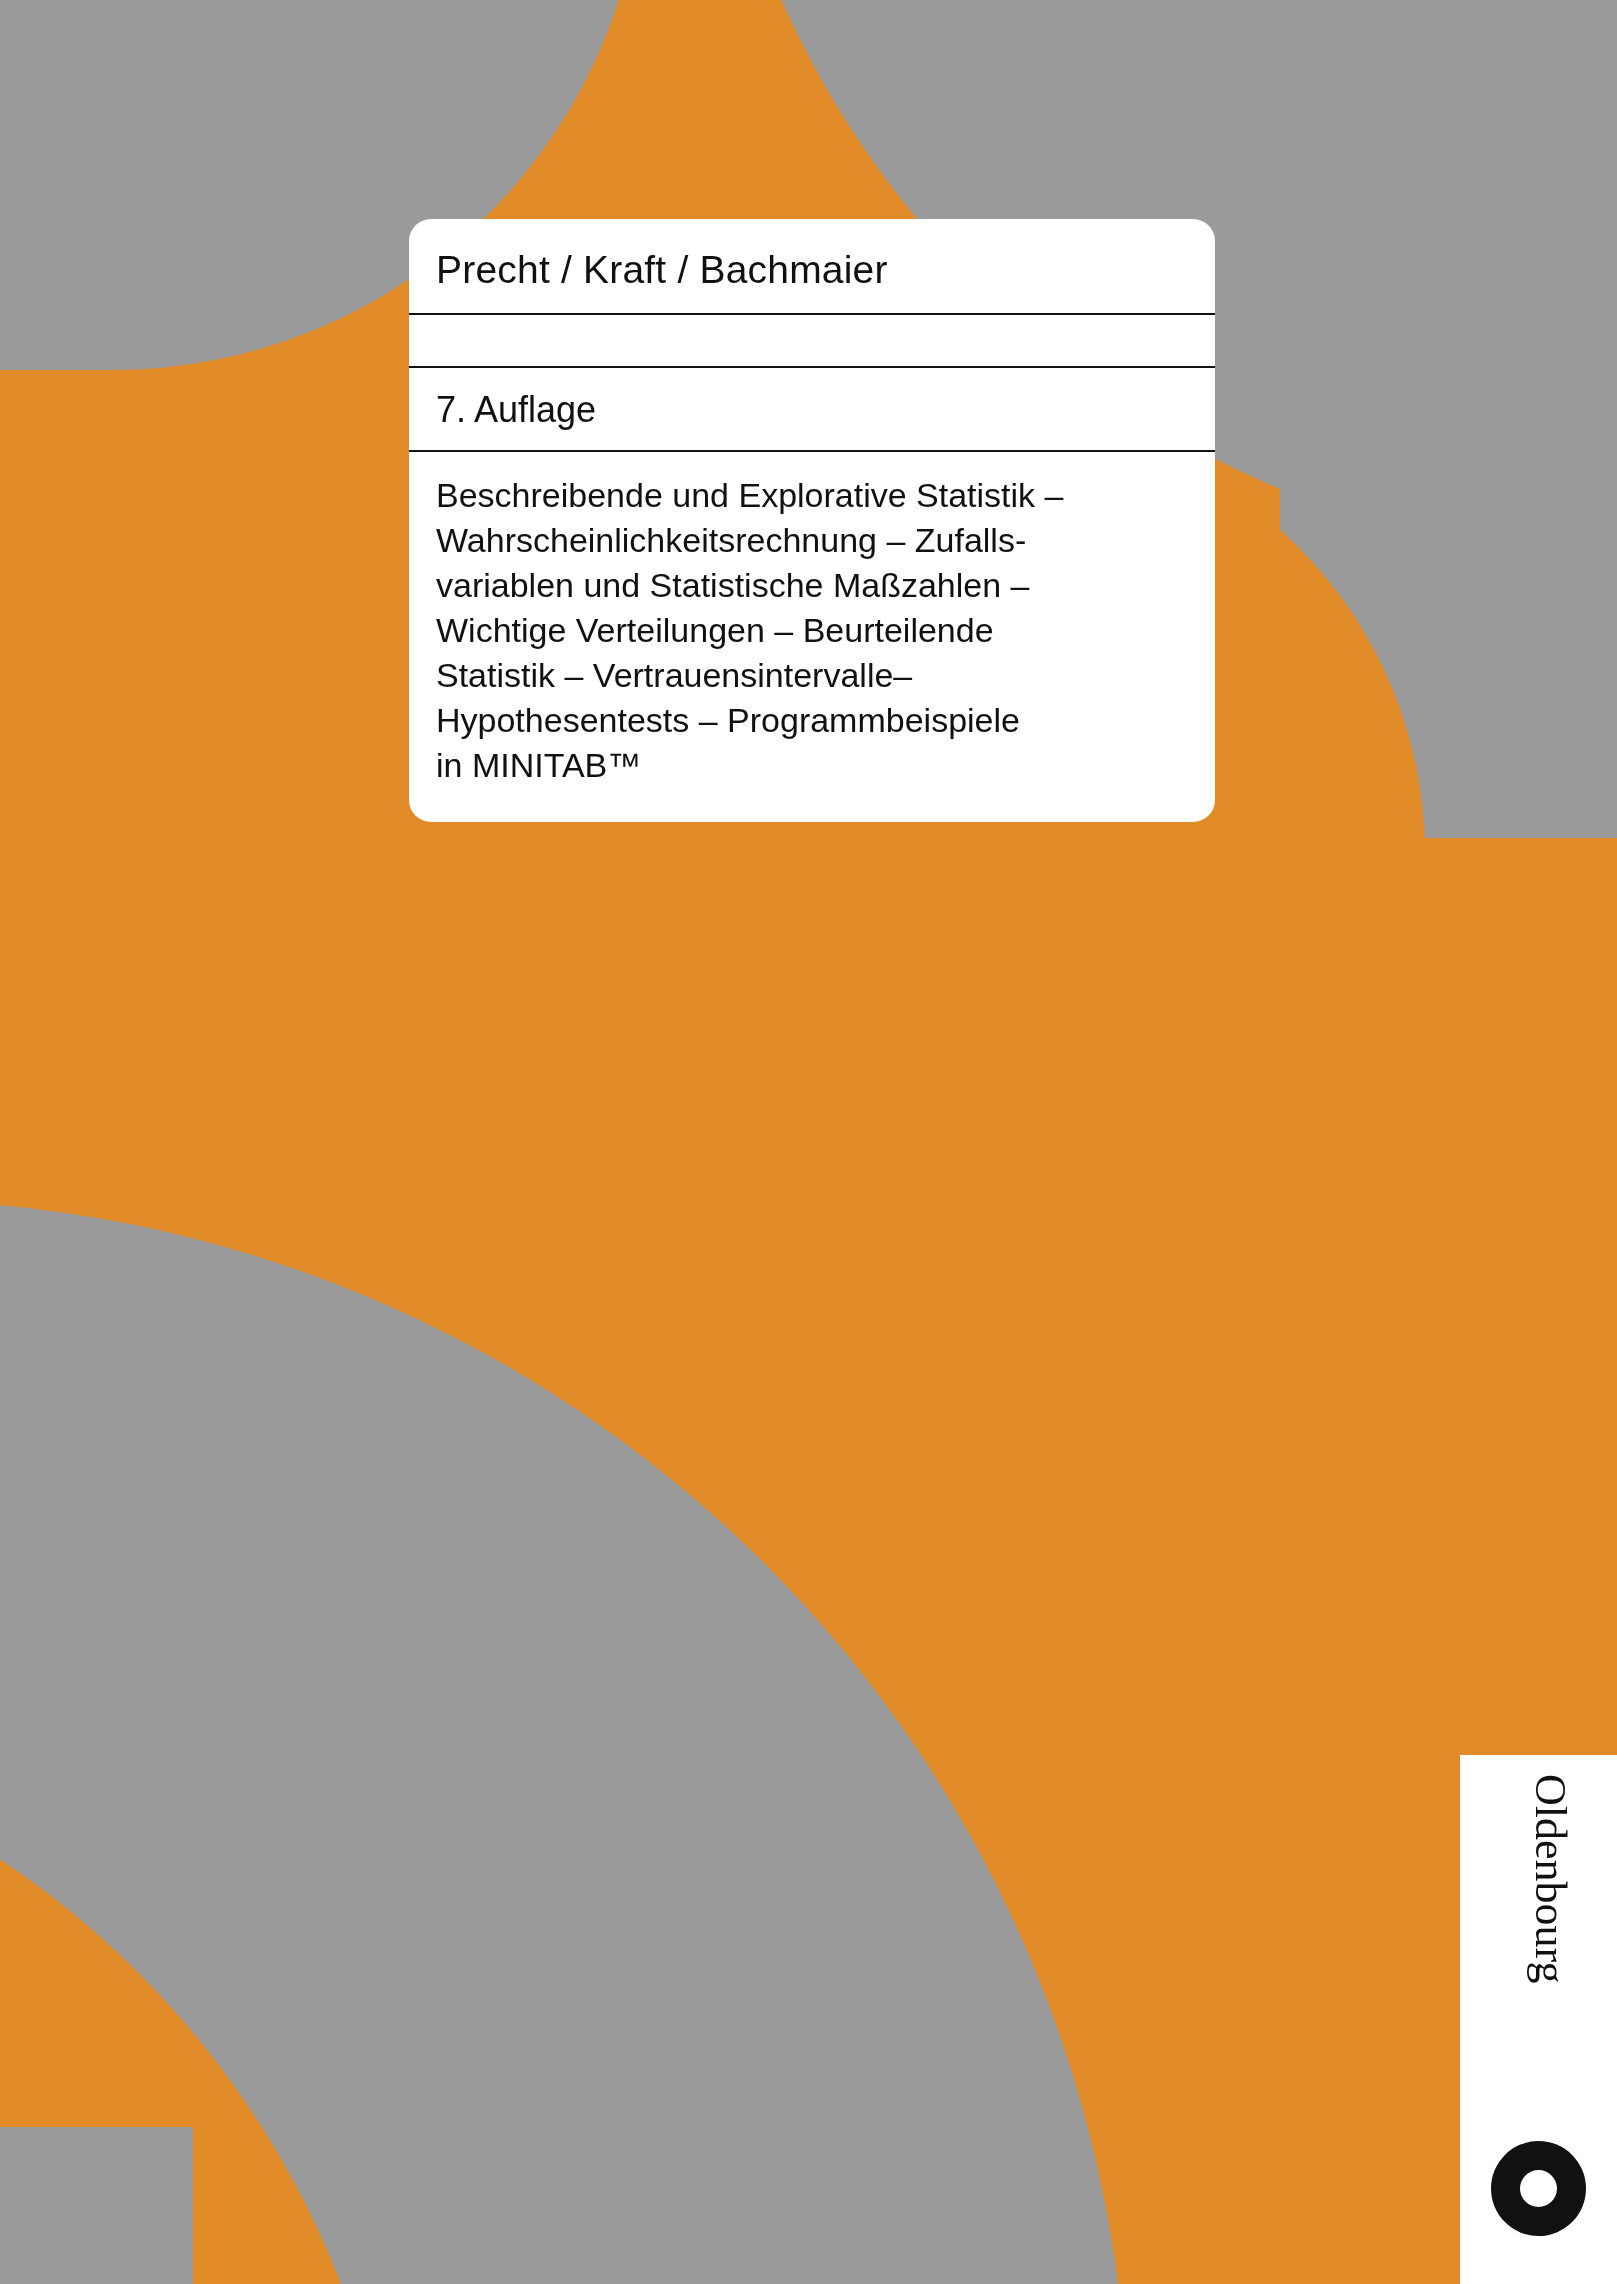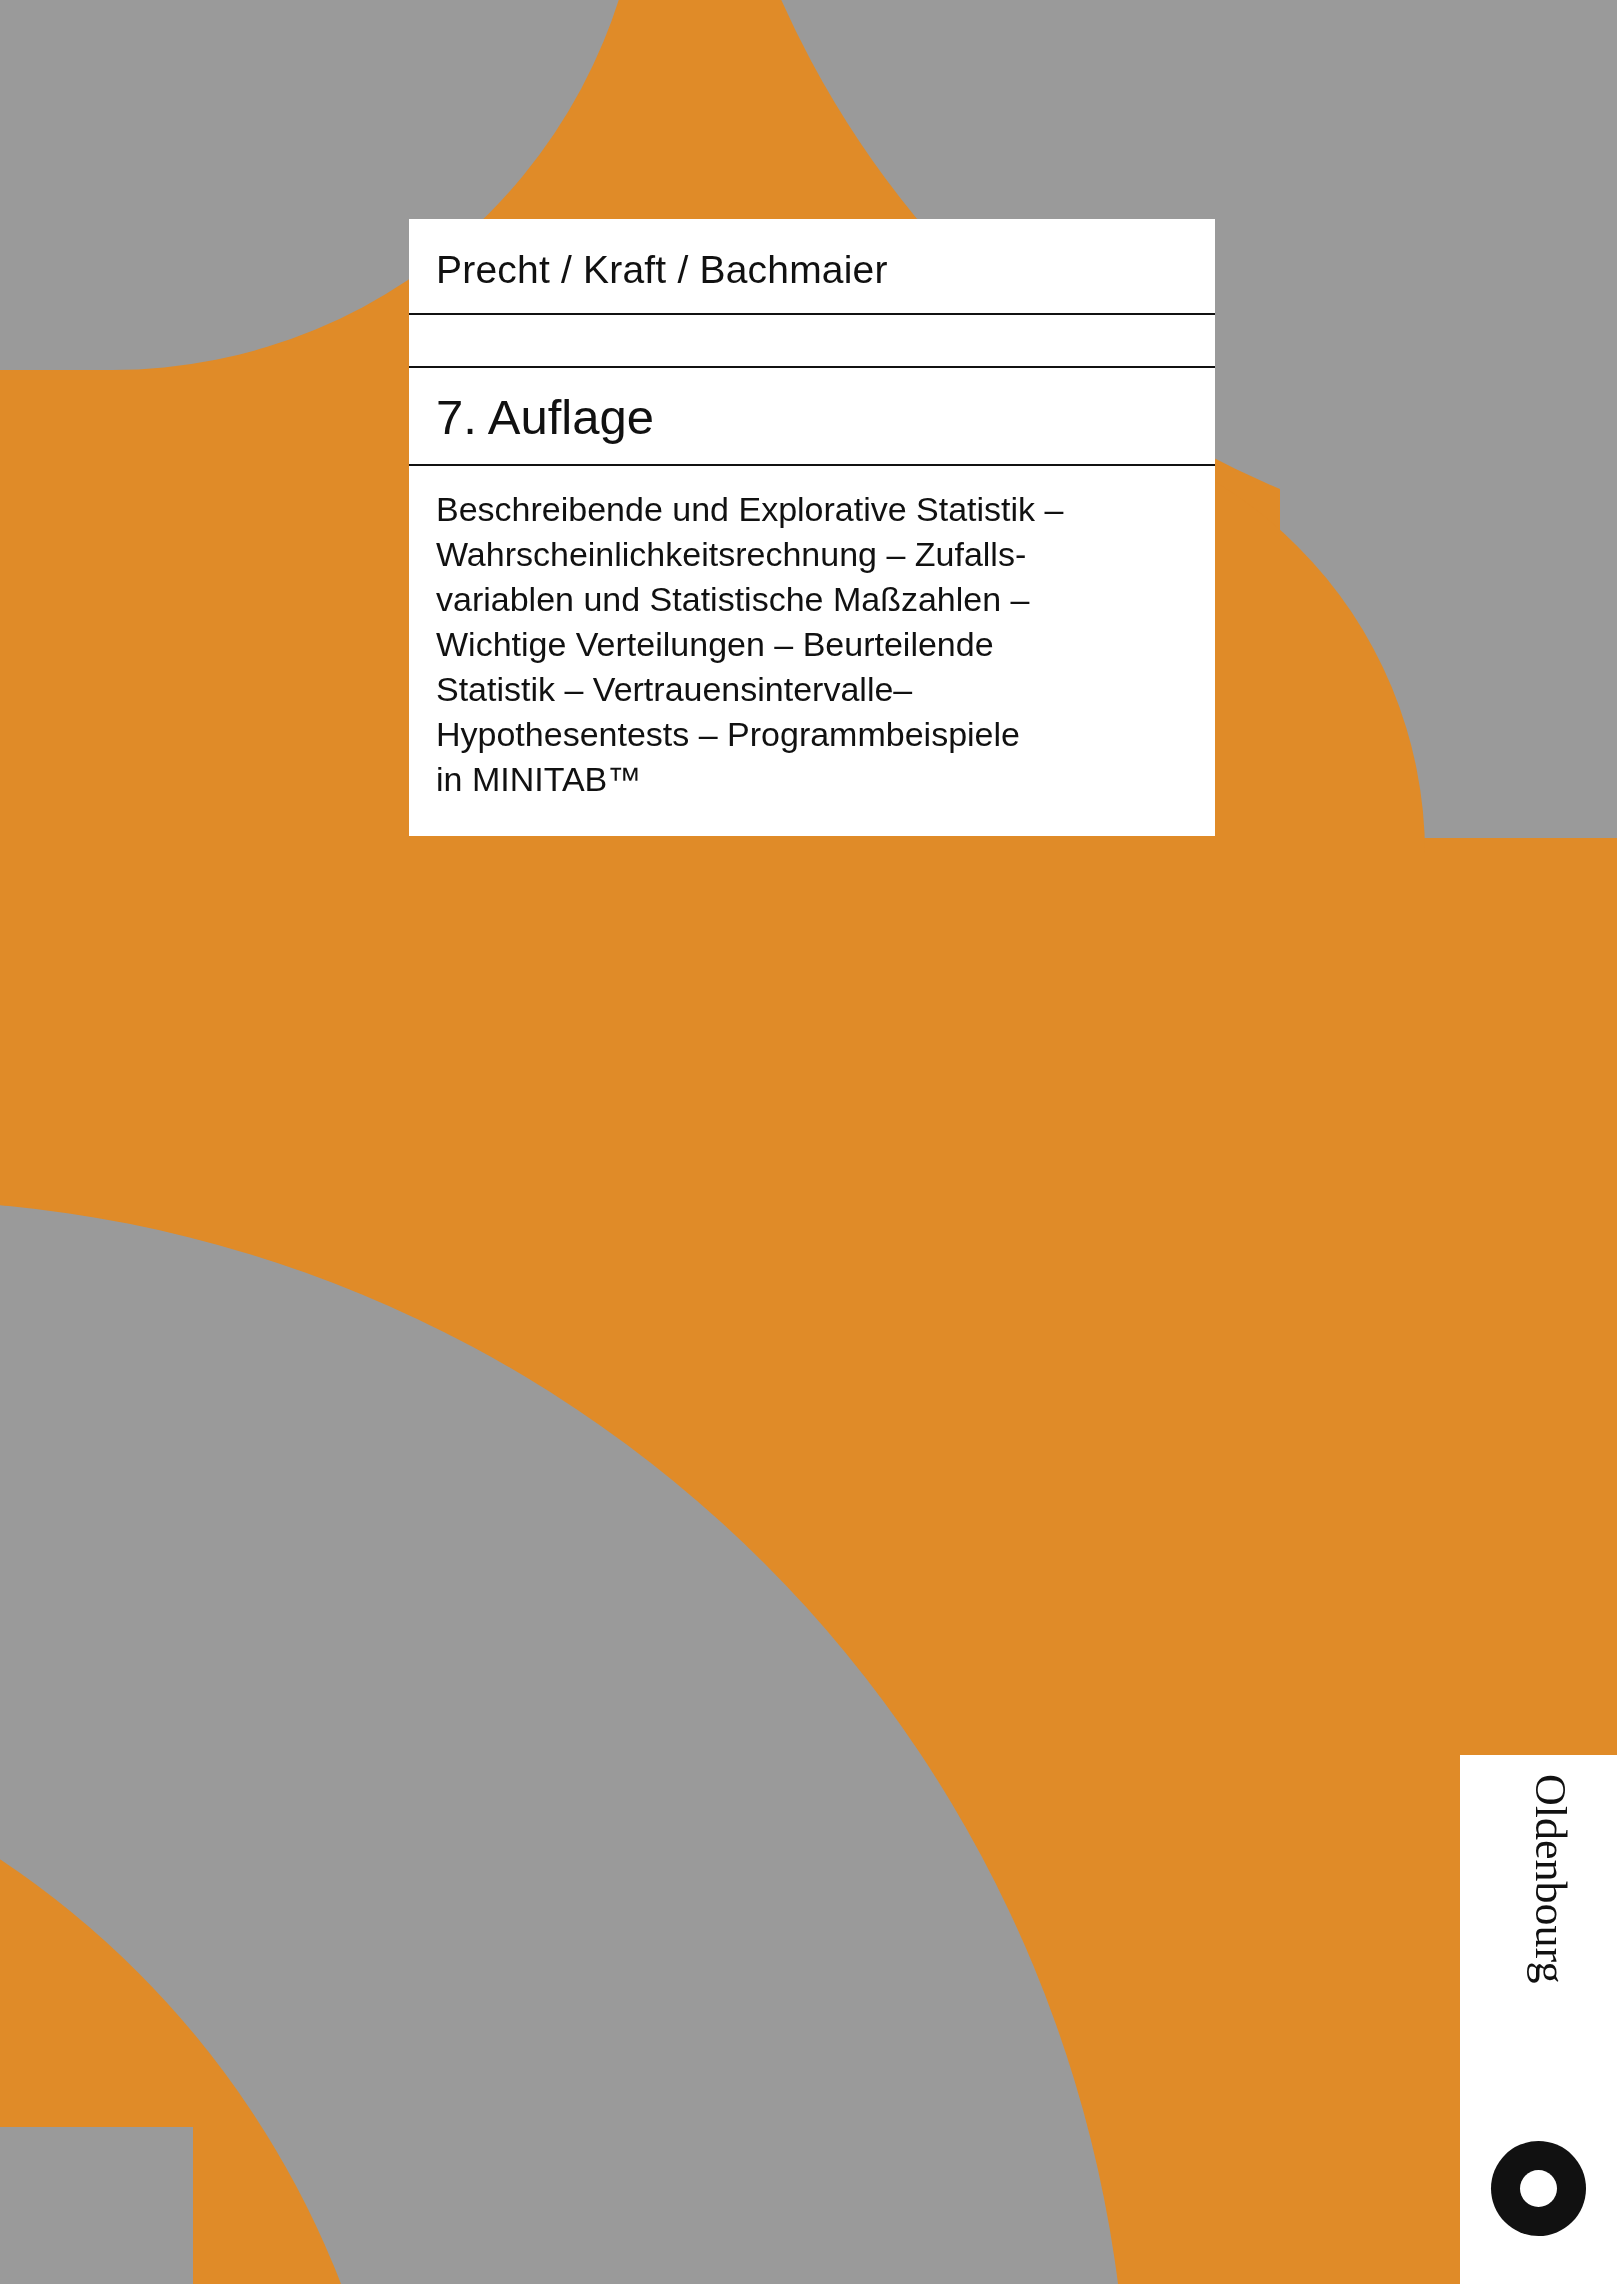--- a/index.html
+++ b/index.html
@@ -80,20 +80,21 @@
   }
 
   
   .title-block {
     position: absolute;
     left: 409px;
     top: 219px;
     width: 806px;
     background: #ffffff;
     box-sizing: border-box;
+    border-radius: 22px;
   }
   .authors {
     font-size: 39px;
     font-weight: 400;
     color: #111111;
     letter-spacing: 0.2px;
     padding: 29px 27px 21px 27px;
     border-bottom: 2.4px solid #111111;
   }
   .main-title {
@@ -101,21 +102,21 @@
     border-bottom: 2.4px solid #111111;
   }
   .main-title .line {
     font-size: 103px;
     font-weight: 700;
     line-height: 1.02;
     color: #111111;
     letter-spacing: -1.6px;
   }
   .edition {
-    font-size: 49px;
+    font-size: 36px;
     color: #111111;
     padding: 21px 27px 19.3px 27px;
     border-bottom: 2.4px solid #111111;
   }
   .subtitle {
     font-size: 34px;
     line-height: 1.32;
     color: #111111;
     padding: 21px 27px 35px 27px;
     white-space: pre-line;

